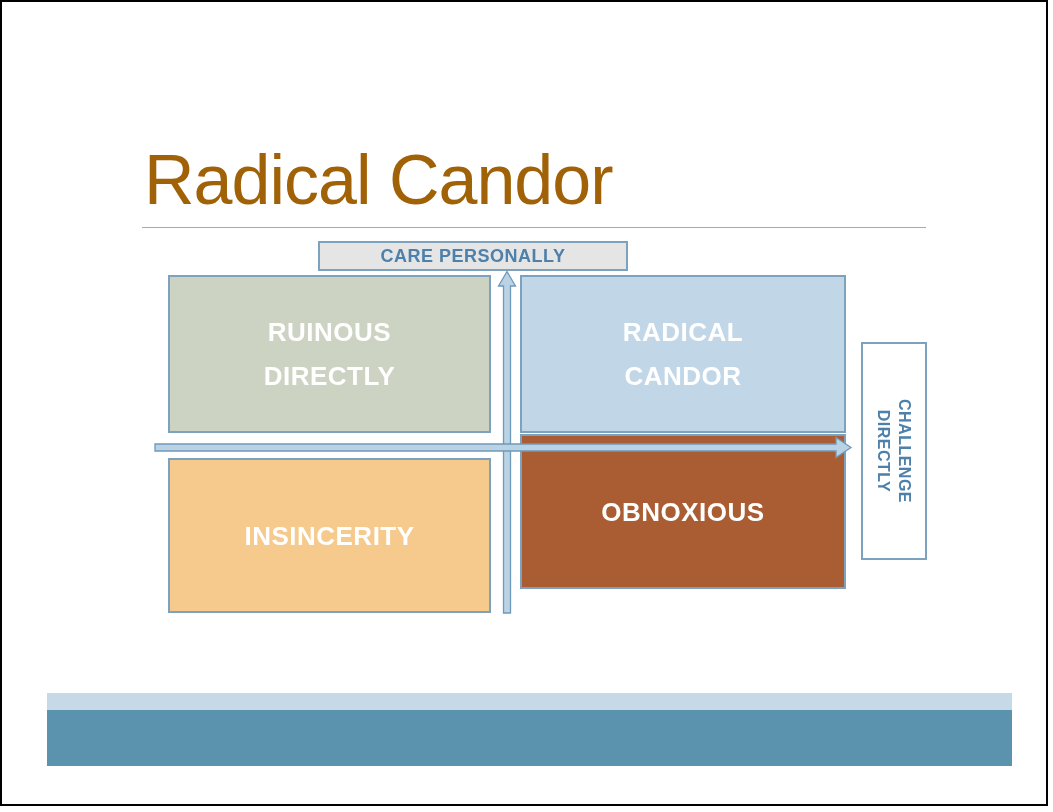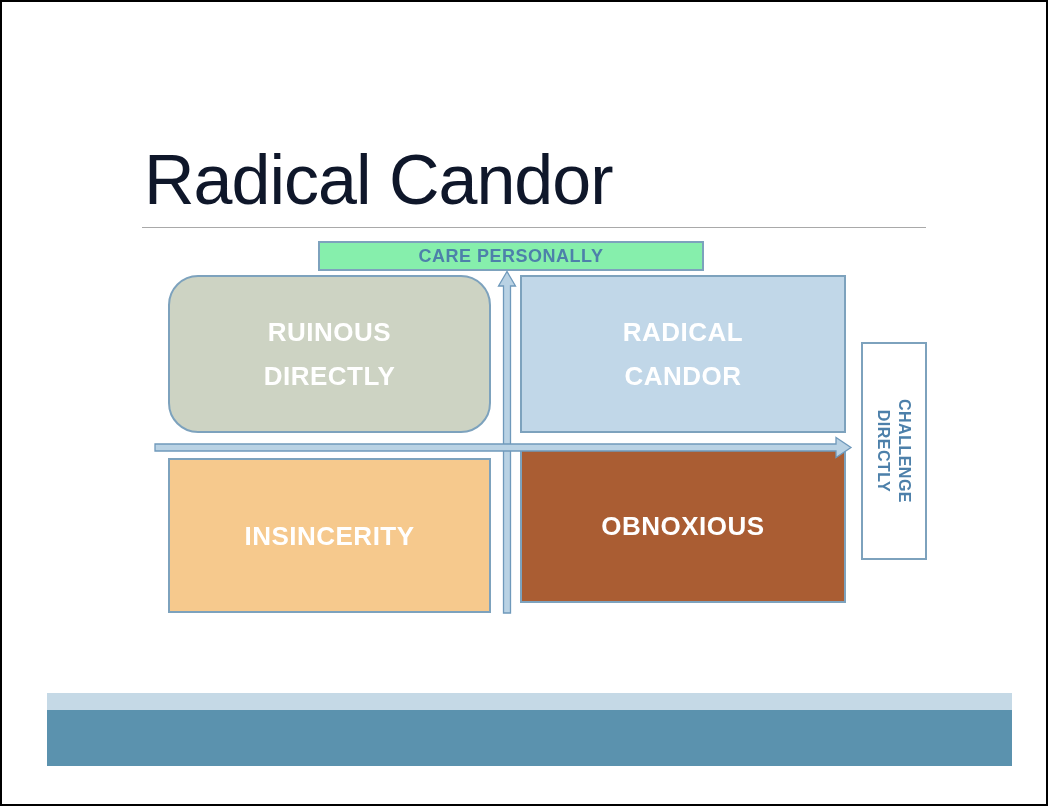--- a/index.html
+++ b/index.html
@@ -11,49 +11,49 @@
     overflow: hidden;
   }
   .slide-frame {
     position: absolute; left: 0; top: 0;
     width: 1048px; height: 806px;
     border: 2px solid #000000;
     background: #ffffff;
   }
   .slide-title {
     position: absolute; left: 144px; top: 140px;
-    font-size: 70px; font-weight: 400; color: #0f172a;
+    font-size: 70px; font-weight: 400; color: #a16207;
     letter-spacing: -1px; white-space: nowrap;
   }
   .title-rule {
     position: absolute; left: 142px; top: 227px;
     width: 784px; height: 1px; background: #a9a9a9;
   }
   .axis-top-box {
     position: absolute; left: 318px; top: 241px;
-    width: 386px; height: 30px;
-    border: 2px solid #7da2bd; background: #86efac;
+    width: 310px; height: 30px;
+    border: 2px solid #7da2bd; background: #e5e5e5;
     display: flex; align-items: center; justify-content: center;
     font-size: 18px; font-weight: 700; color: #4d80aa;
     letter-spacing: 0.5px;
     text-align: center;
   }
   .quadrant {
     position: absolute;
     border: 2px solid #7da2bd;
     display: flex; flex-direction: column;
     align-items: center; justify-content: center;
     text-align: center;
     font-size: 26px; font-weight: 700; color: #ffffff;
     line-height: 44px; letter-spacing: 0.5px;
   }
-  .q-top-left     { left: 168px; top: 275px; width: 323px; height: 158px; border-radius: 30px; }
+  .q-top-left     { left: 168px; top: 275px; width: 323px; height: 158px; }
   .q-top-right    { left: 520px; top: 275px; width: 326px; height: 158px; }
   .q-bottom-left  { left: 168px; top: 458px; width: 323px; height: 155px; }
-  .q-bottom-right { left: 520px; top: 448px; width: 326px; height: 155px; }
+  .q-bottom-right { left: 520px; top: 434px; width: 326px; height: 155px; }
   .quadrant span { display: block; }
   .axes-svg {
     position: absolute; left: 0; top: 0;
     width: 1053px; height: 812px;
     pointer-events: none;
   }
   .axis-right-box {
     position: absolute; left: 861px; top: 342px;
     width: 66px; height: 218px;
     border: 2px solid #7da2bd; background: #ffffff;

